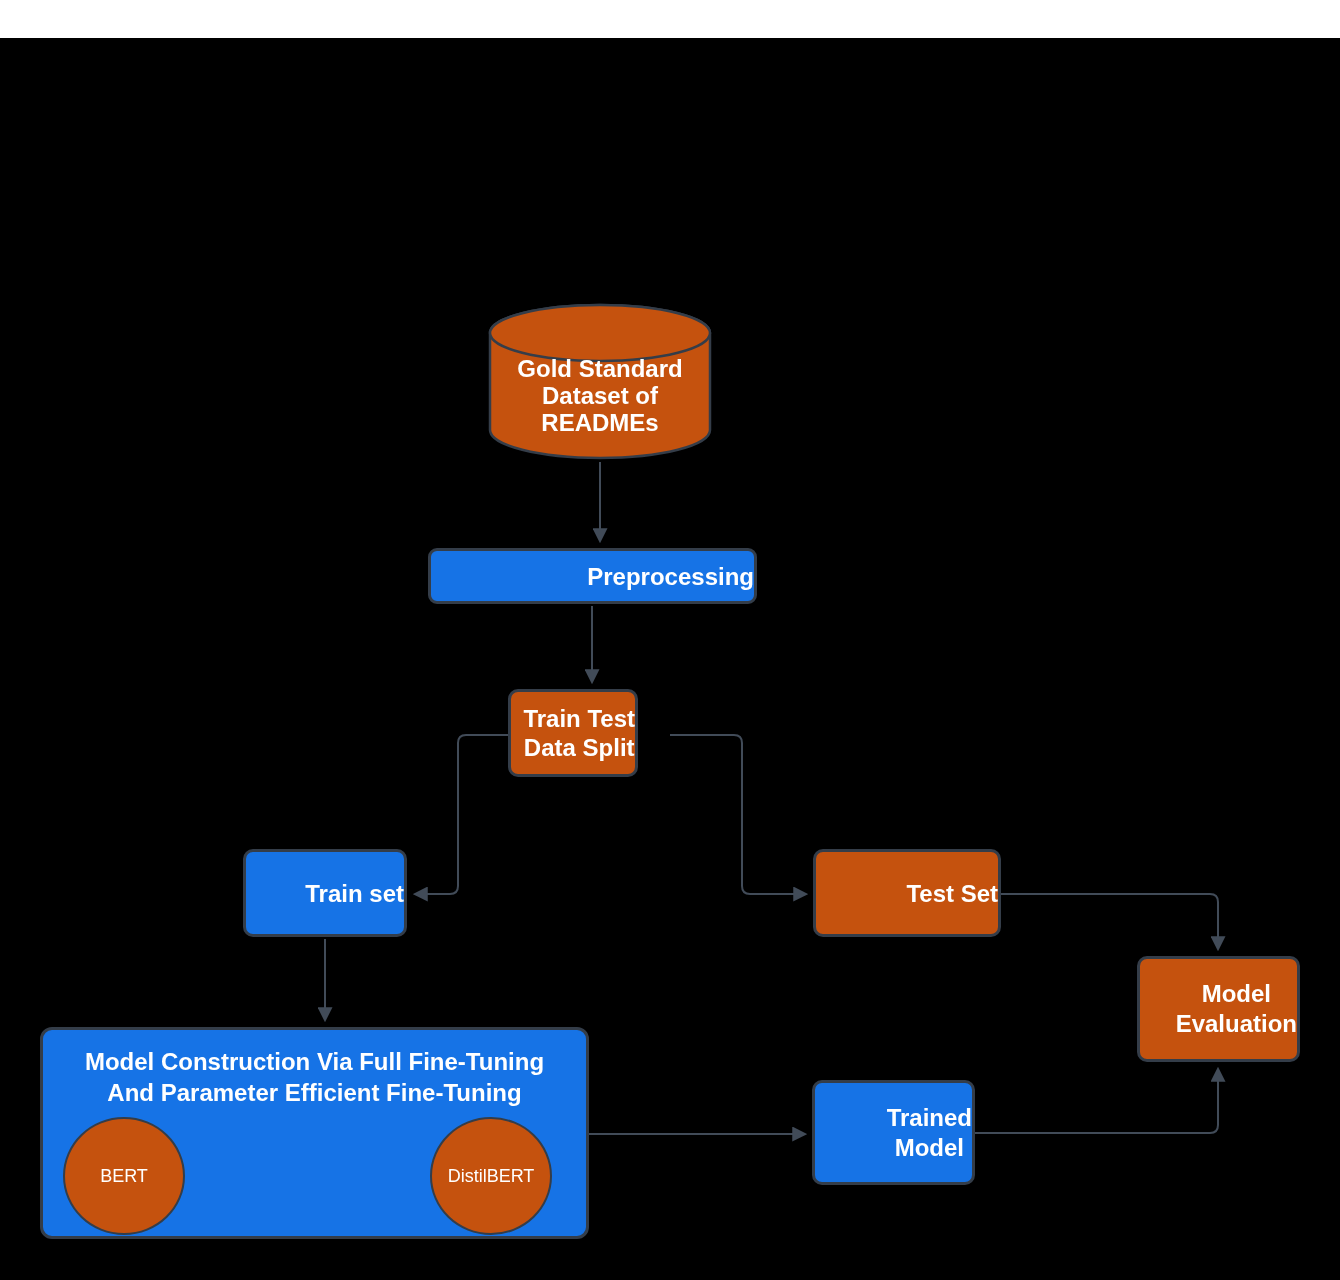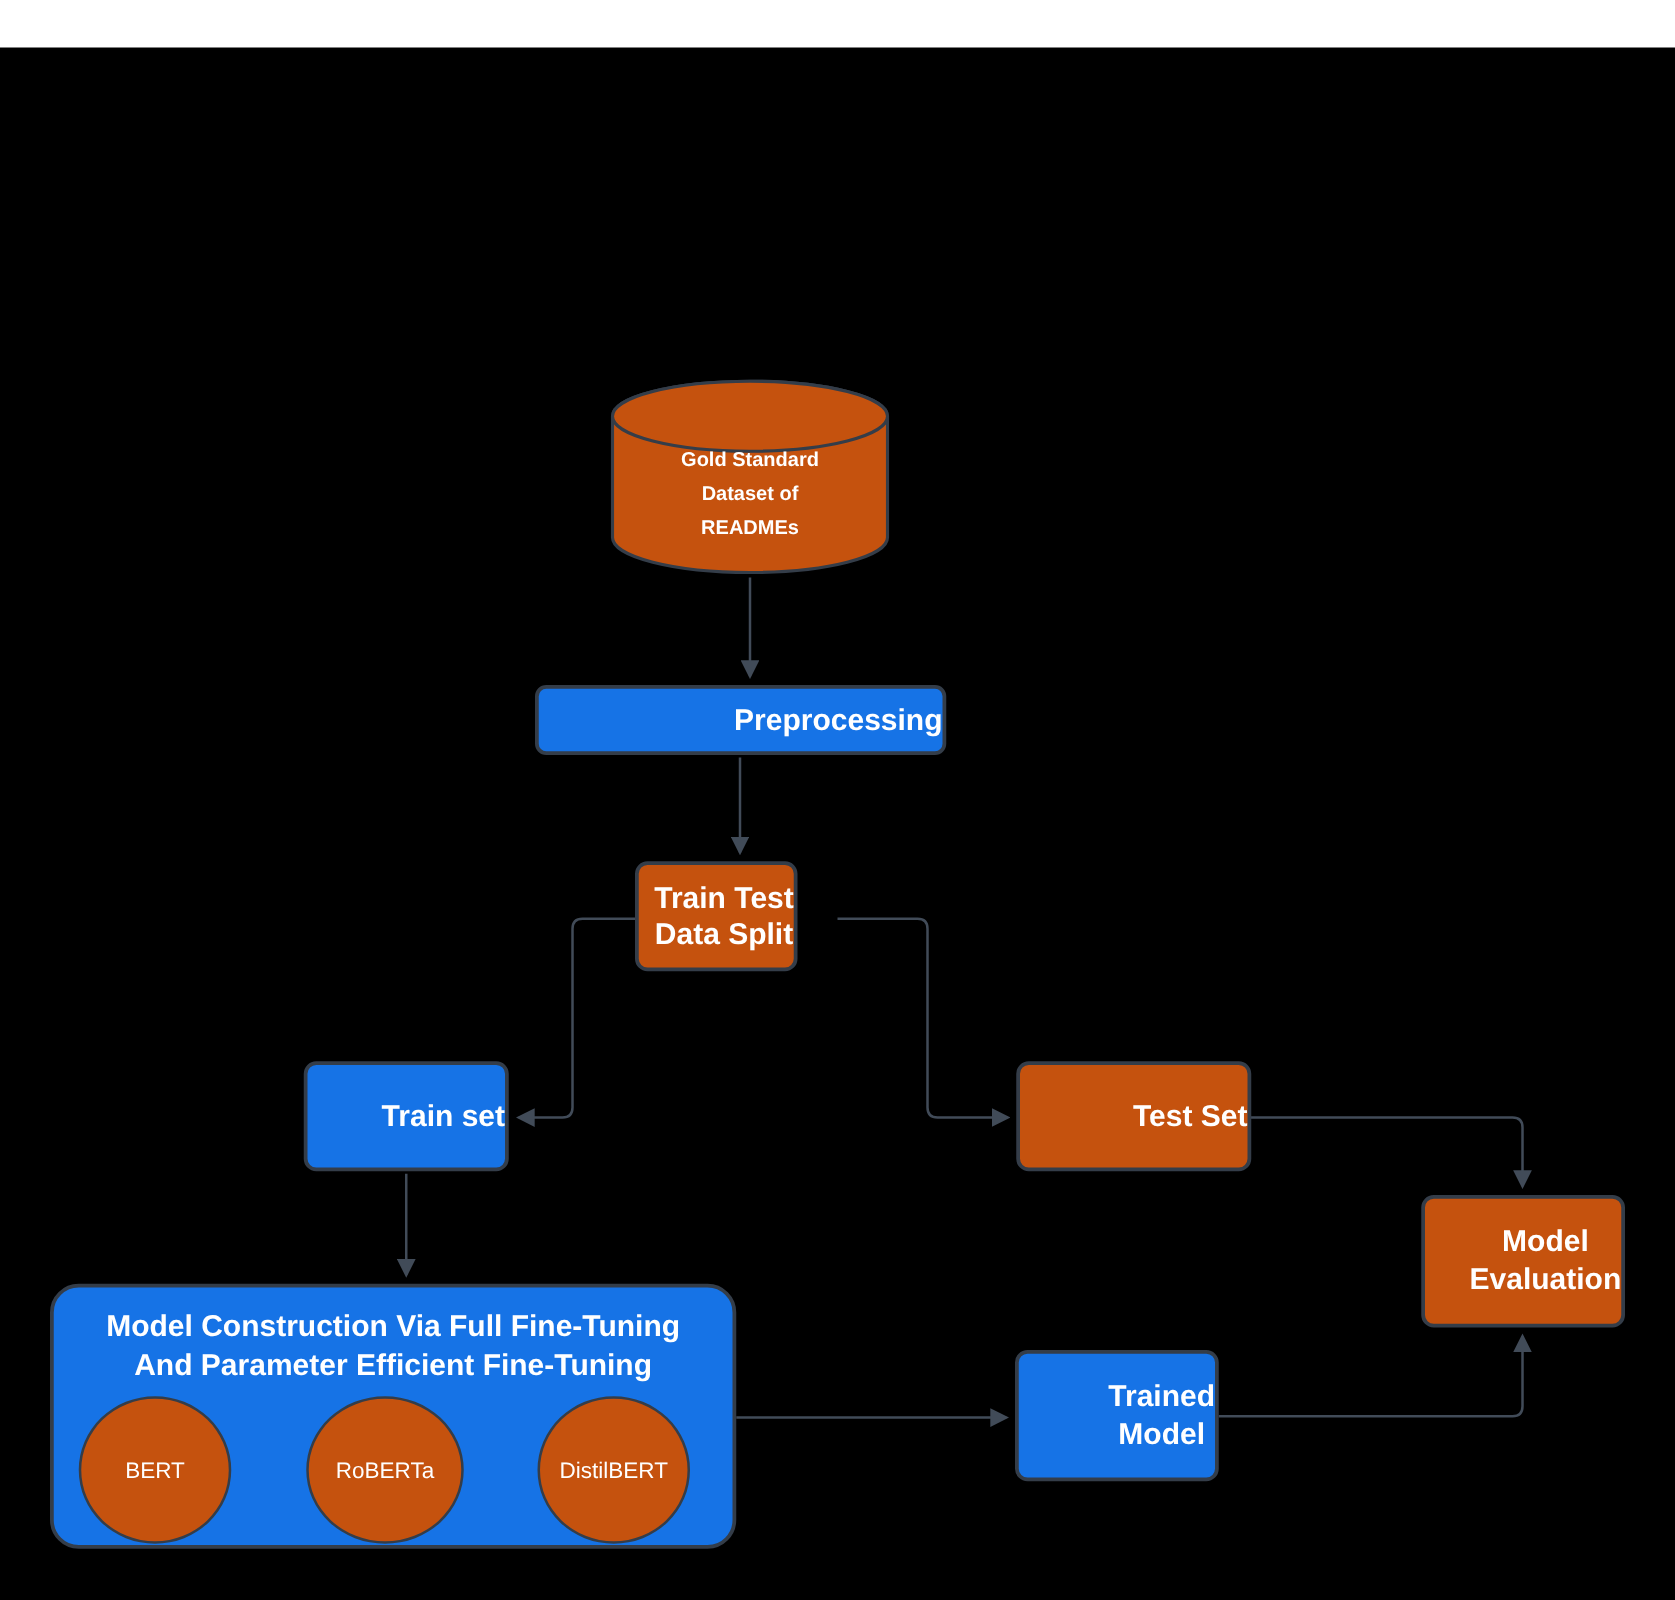--- a/index.html
+++ b/index.html
@@ -22,26 +22,26 @@
   .n-preprocessing{left:428px;top:548px;width:329px;height:56px;border-radius:9px;}
   .n-split{left:508px;top:689px;width:130px;height:88px;}
   .n-trainset{left:243px;top:849px;width:164px;height:88px;}
   .n-testset{left:813px;top:849px;width:188px;height:88px;}
   .n-modeleval{left:1137px;top:956px;width:163px;height:106px;line-height:30px;}
   .n-trainedmodel{left:812px;top:1080px;width:163px;height:105px;line-height:30px;}
 
   .n-cylinder{left:488px;top:303px;width:224px;height:157px;}
   .cyl-label{
     position:absolute;left:0;top:52px;width:100%;text-align:center;color:#fff;
-    font-weight:bold;font-size:16px;line-height:27px;white-space:pre-line;
+    font-weight:bold;font-size:24px;line-height:27px;white-space:pre-line;
   }
 
   .n-bigbox{
     position:absolute;left:40px;top:1027px;width:549px;height:212px;
-    background:#1673E6;border:3px solid #343D49;border-radius:23px;box-sizing:border-box;
+    background:#1673E6;border:3px solid #343D49;border-radius:12px;box-sizing:border-box;
   }
   .bigbox-title{
     position:absolute;left:0;top:16px;width:100%;text-align:center;color:#fff;
     font-weight:bold;font-size:24px;line-height:31px;white-space:pre-line;
   }
   .ellipse{
     position:absolute;display:flex;align-items:center;justify-content:center;
     background:#C5520E;border:2px solid #343D49;border-radius:50%;
     color:#fff;font-size:18px;font-weight:normal;box-sizing:border-box;text-align:center;
   }
@@ -110,21 +110,18 @@
     <span>Trained
 Model</span>
   </div>
 
   <div class="n-bigbox">
     <div class="bigbox-title">Model Construction Via Full Fine-Tuning
 And Parameter Efficient Fine-Tuning</div>
     <div class="ellipse e-bert">
       <span>BERT</span>
     </div>
-    <div class="ellipse e-roberta">
-      <span>RoBERTa</span>
-    </div>
     <div class="ellipse e-distilbert">
       <span>DistilBERT</span>
     </div>
   </div>
 
 </div>
 
 </body></html>

